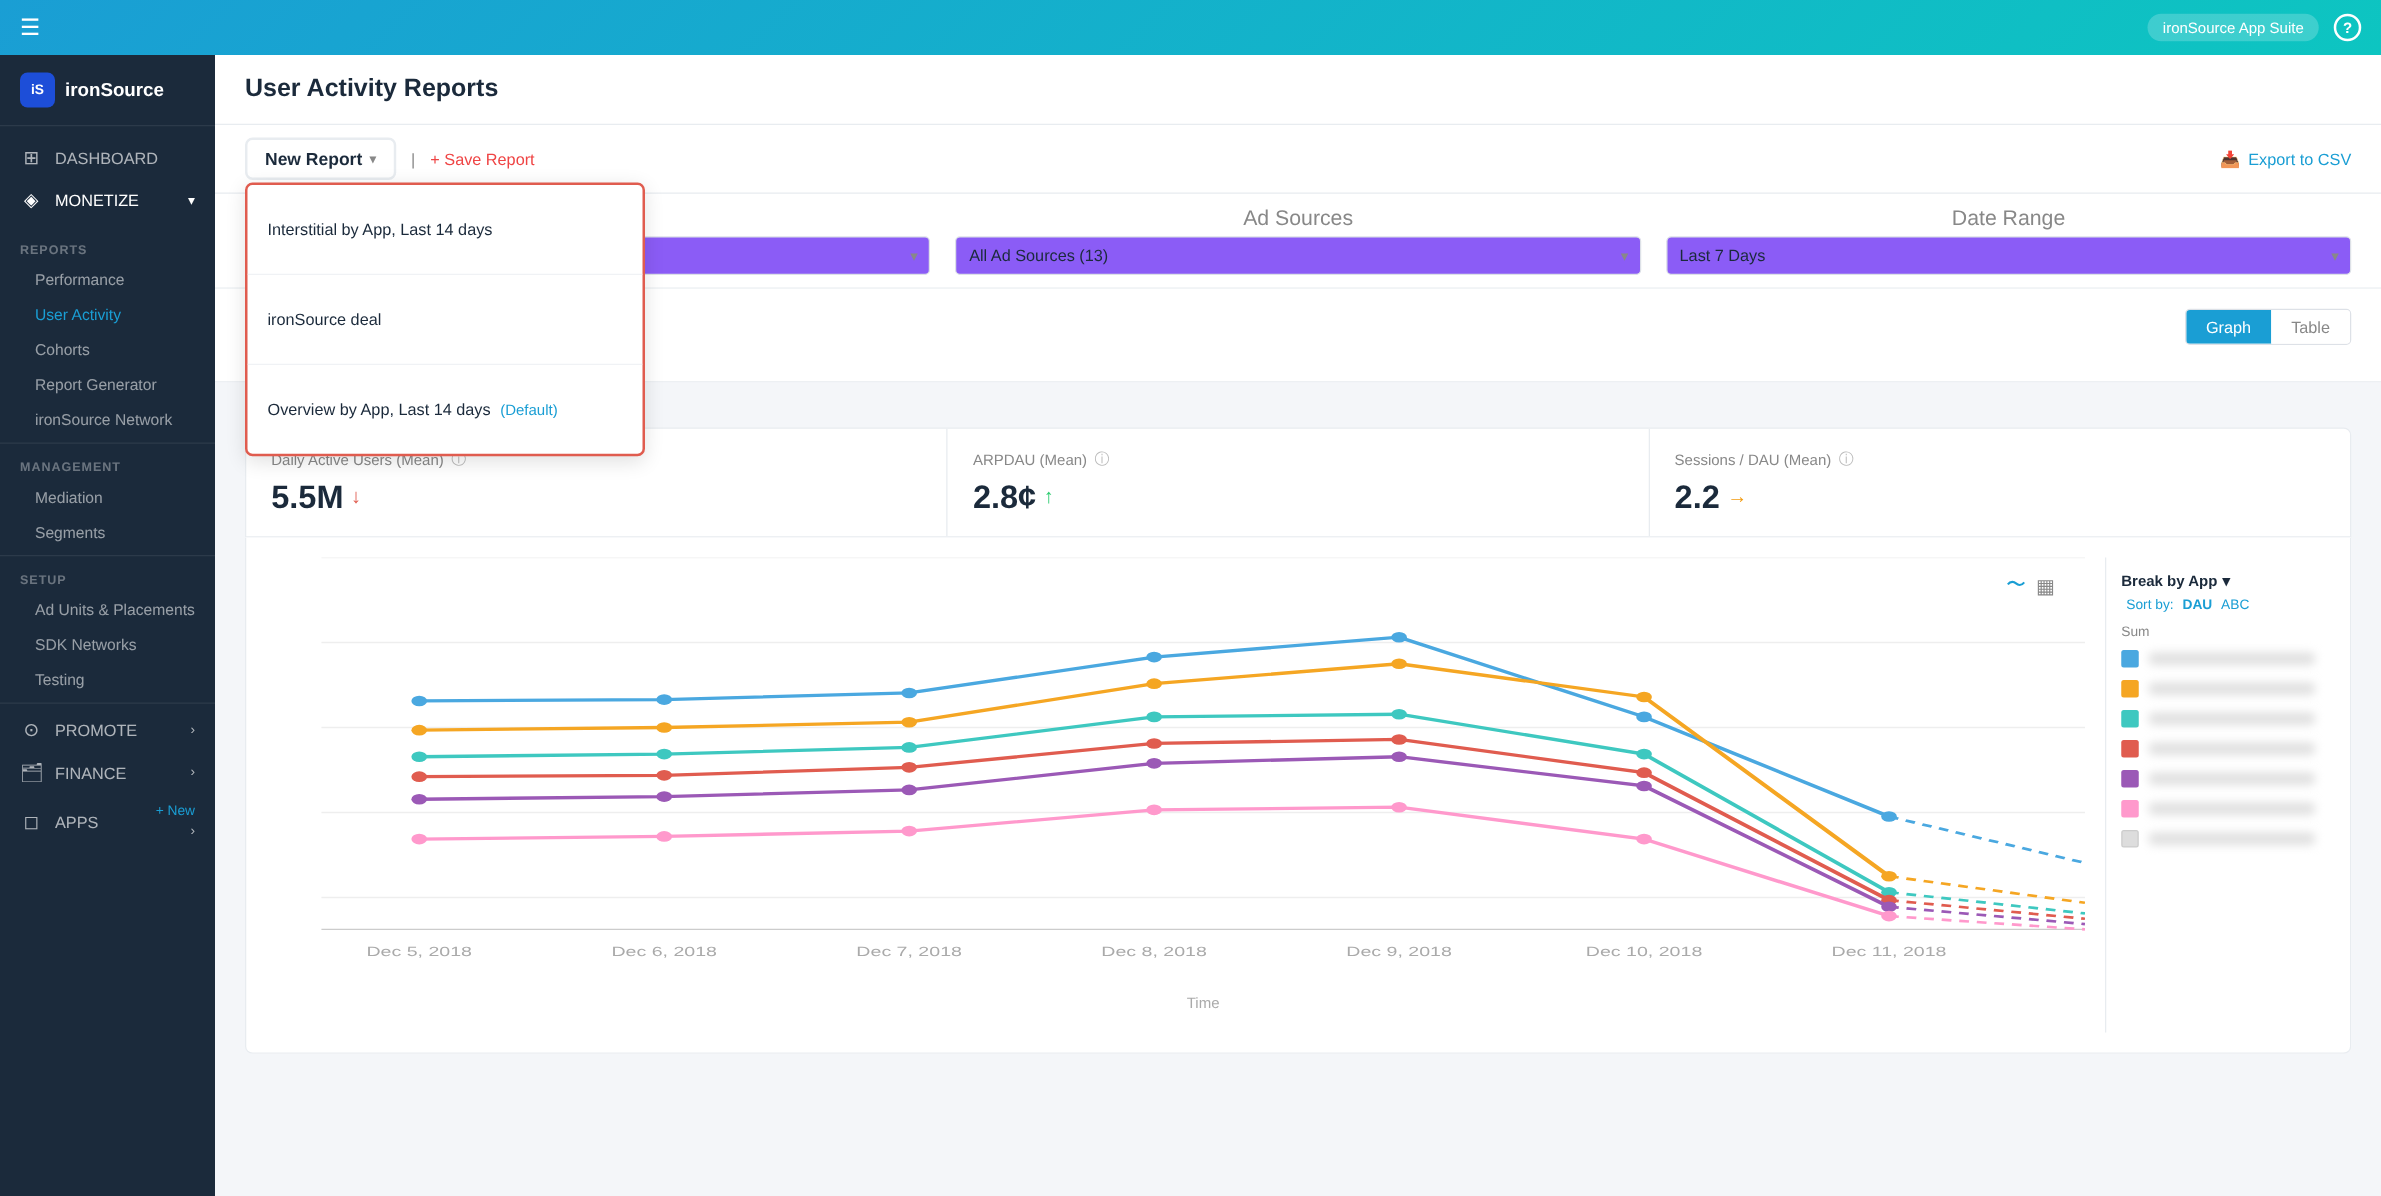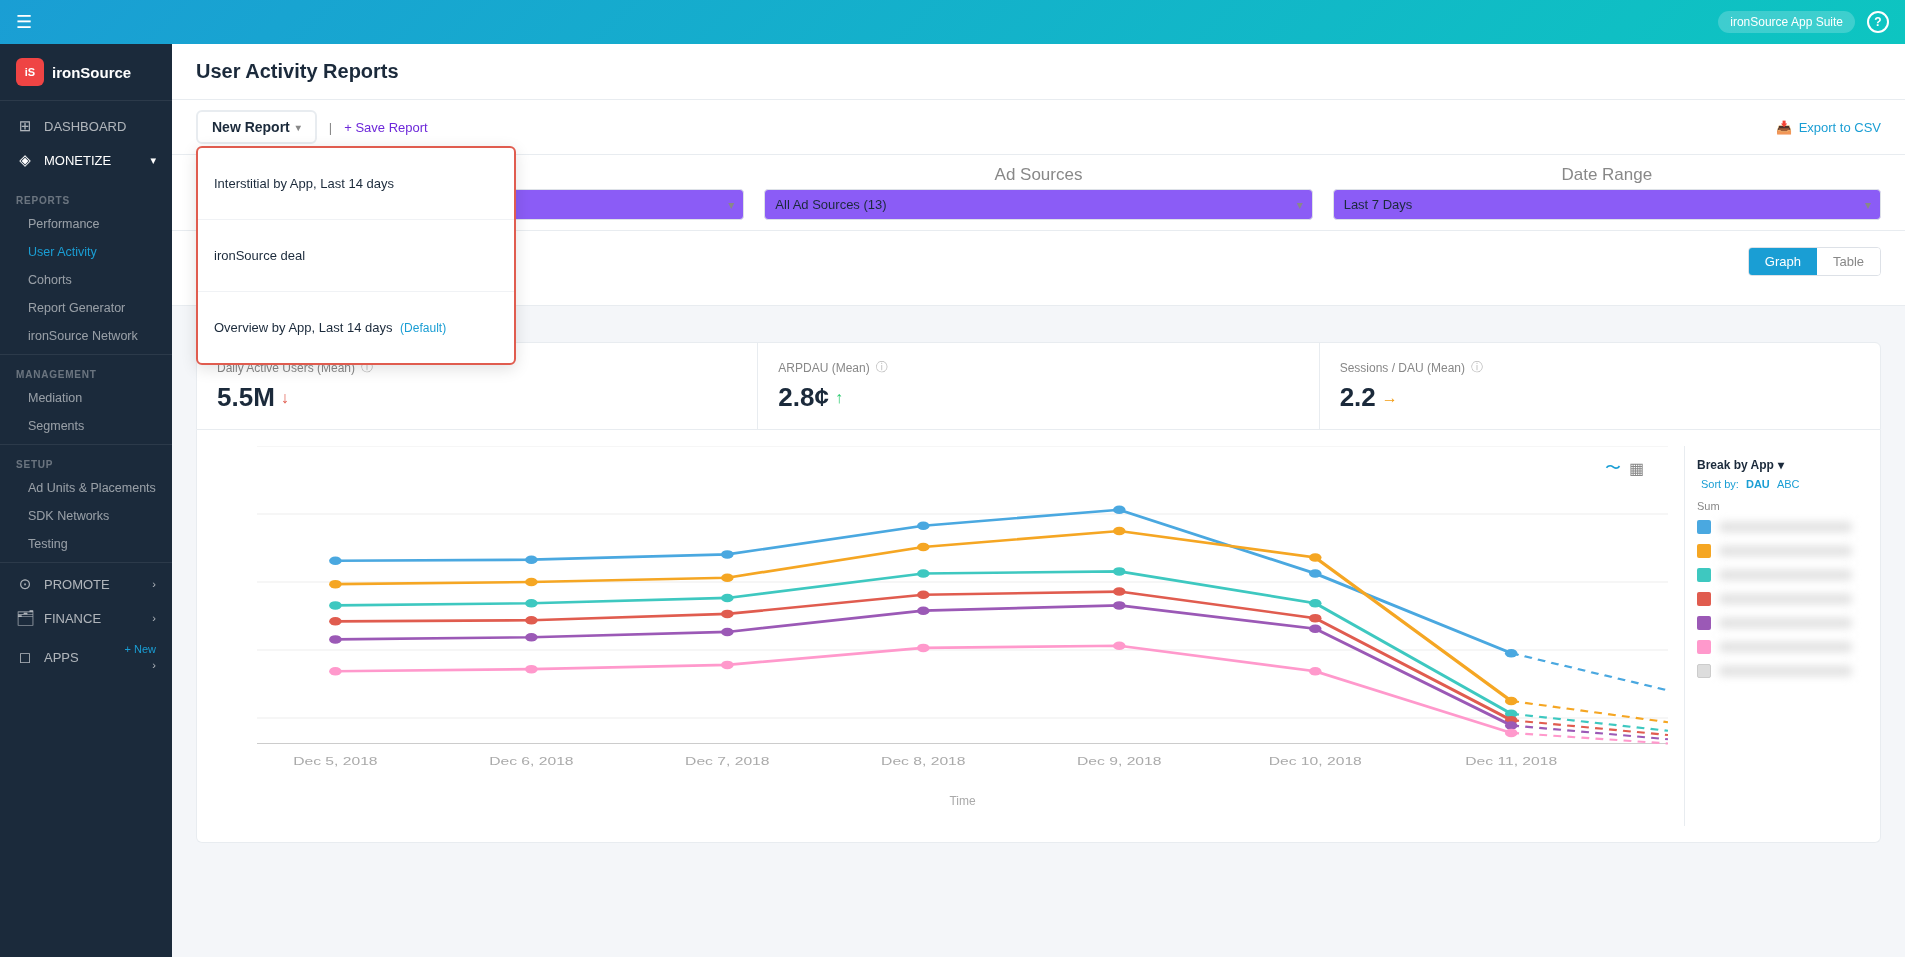--- a/index.html
+++ b/index.html
@@ -43,21 +43,21 @@
       overflow-y: auto;
     }
     .logo-area {
       padding: 14px 16px;
       border-bottom: 1px solid rgba(255,255,255,0.08);
     }
     .logo-box {
       display: flex; align-items: center; gap: 8px; color: white; font-size: 15px; font-weight: 600;
     }
     .logo-icon {
-      width: 28px; height: 28px; background: #ef4444; border-radius: 6px;
+      width: 28px; height: 28px; background: #1d4ed8; border-radius: 6px;
       display: flex; align-items: center; justify-content: center; color: white; font-size: 11px; font-weight: bold;
     }
 
     .sidebar-section { padding: 8px 0; }
     .sidebar-nav-item {
       display: flex; align-items: center; gap: 10px;
       padding: 8px 16px;
       color: rgba(255,255,255,0.65);
       font-size: 13px;
       cursor: pointer;
@@ -121,21 +121,21 @@
       padding: 7px 14px;
       font-size: 14px;
       font-weight: 600;
       color: #1b2a3b;
       cursor: pointer;
     }
     .new-report-btn .chevron-down { font-size: 10px; color: #888; }
     .cursor-indicator { color: #888; font-size: 13px; }
     .save-report-btn {
       background: none; border: none;
-      color: #6d28d9; font-size: 13px; cursor: pointer; font-weight: 500;
+      color: #ef4444; font-size: 13px; cursor: pointer; font-weight: 500;
     }
     .save-report-btn::before { content: '+ '; }
 
     
     .dropdown-menu {
       position: absolute;
       top: calc(100% + 2px);
       left: 0;
       width: 320px;
       background: white;

